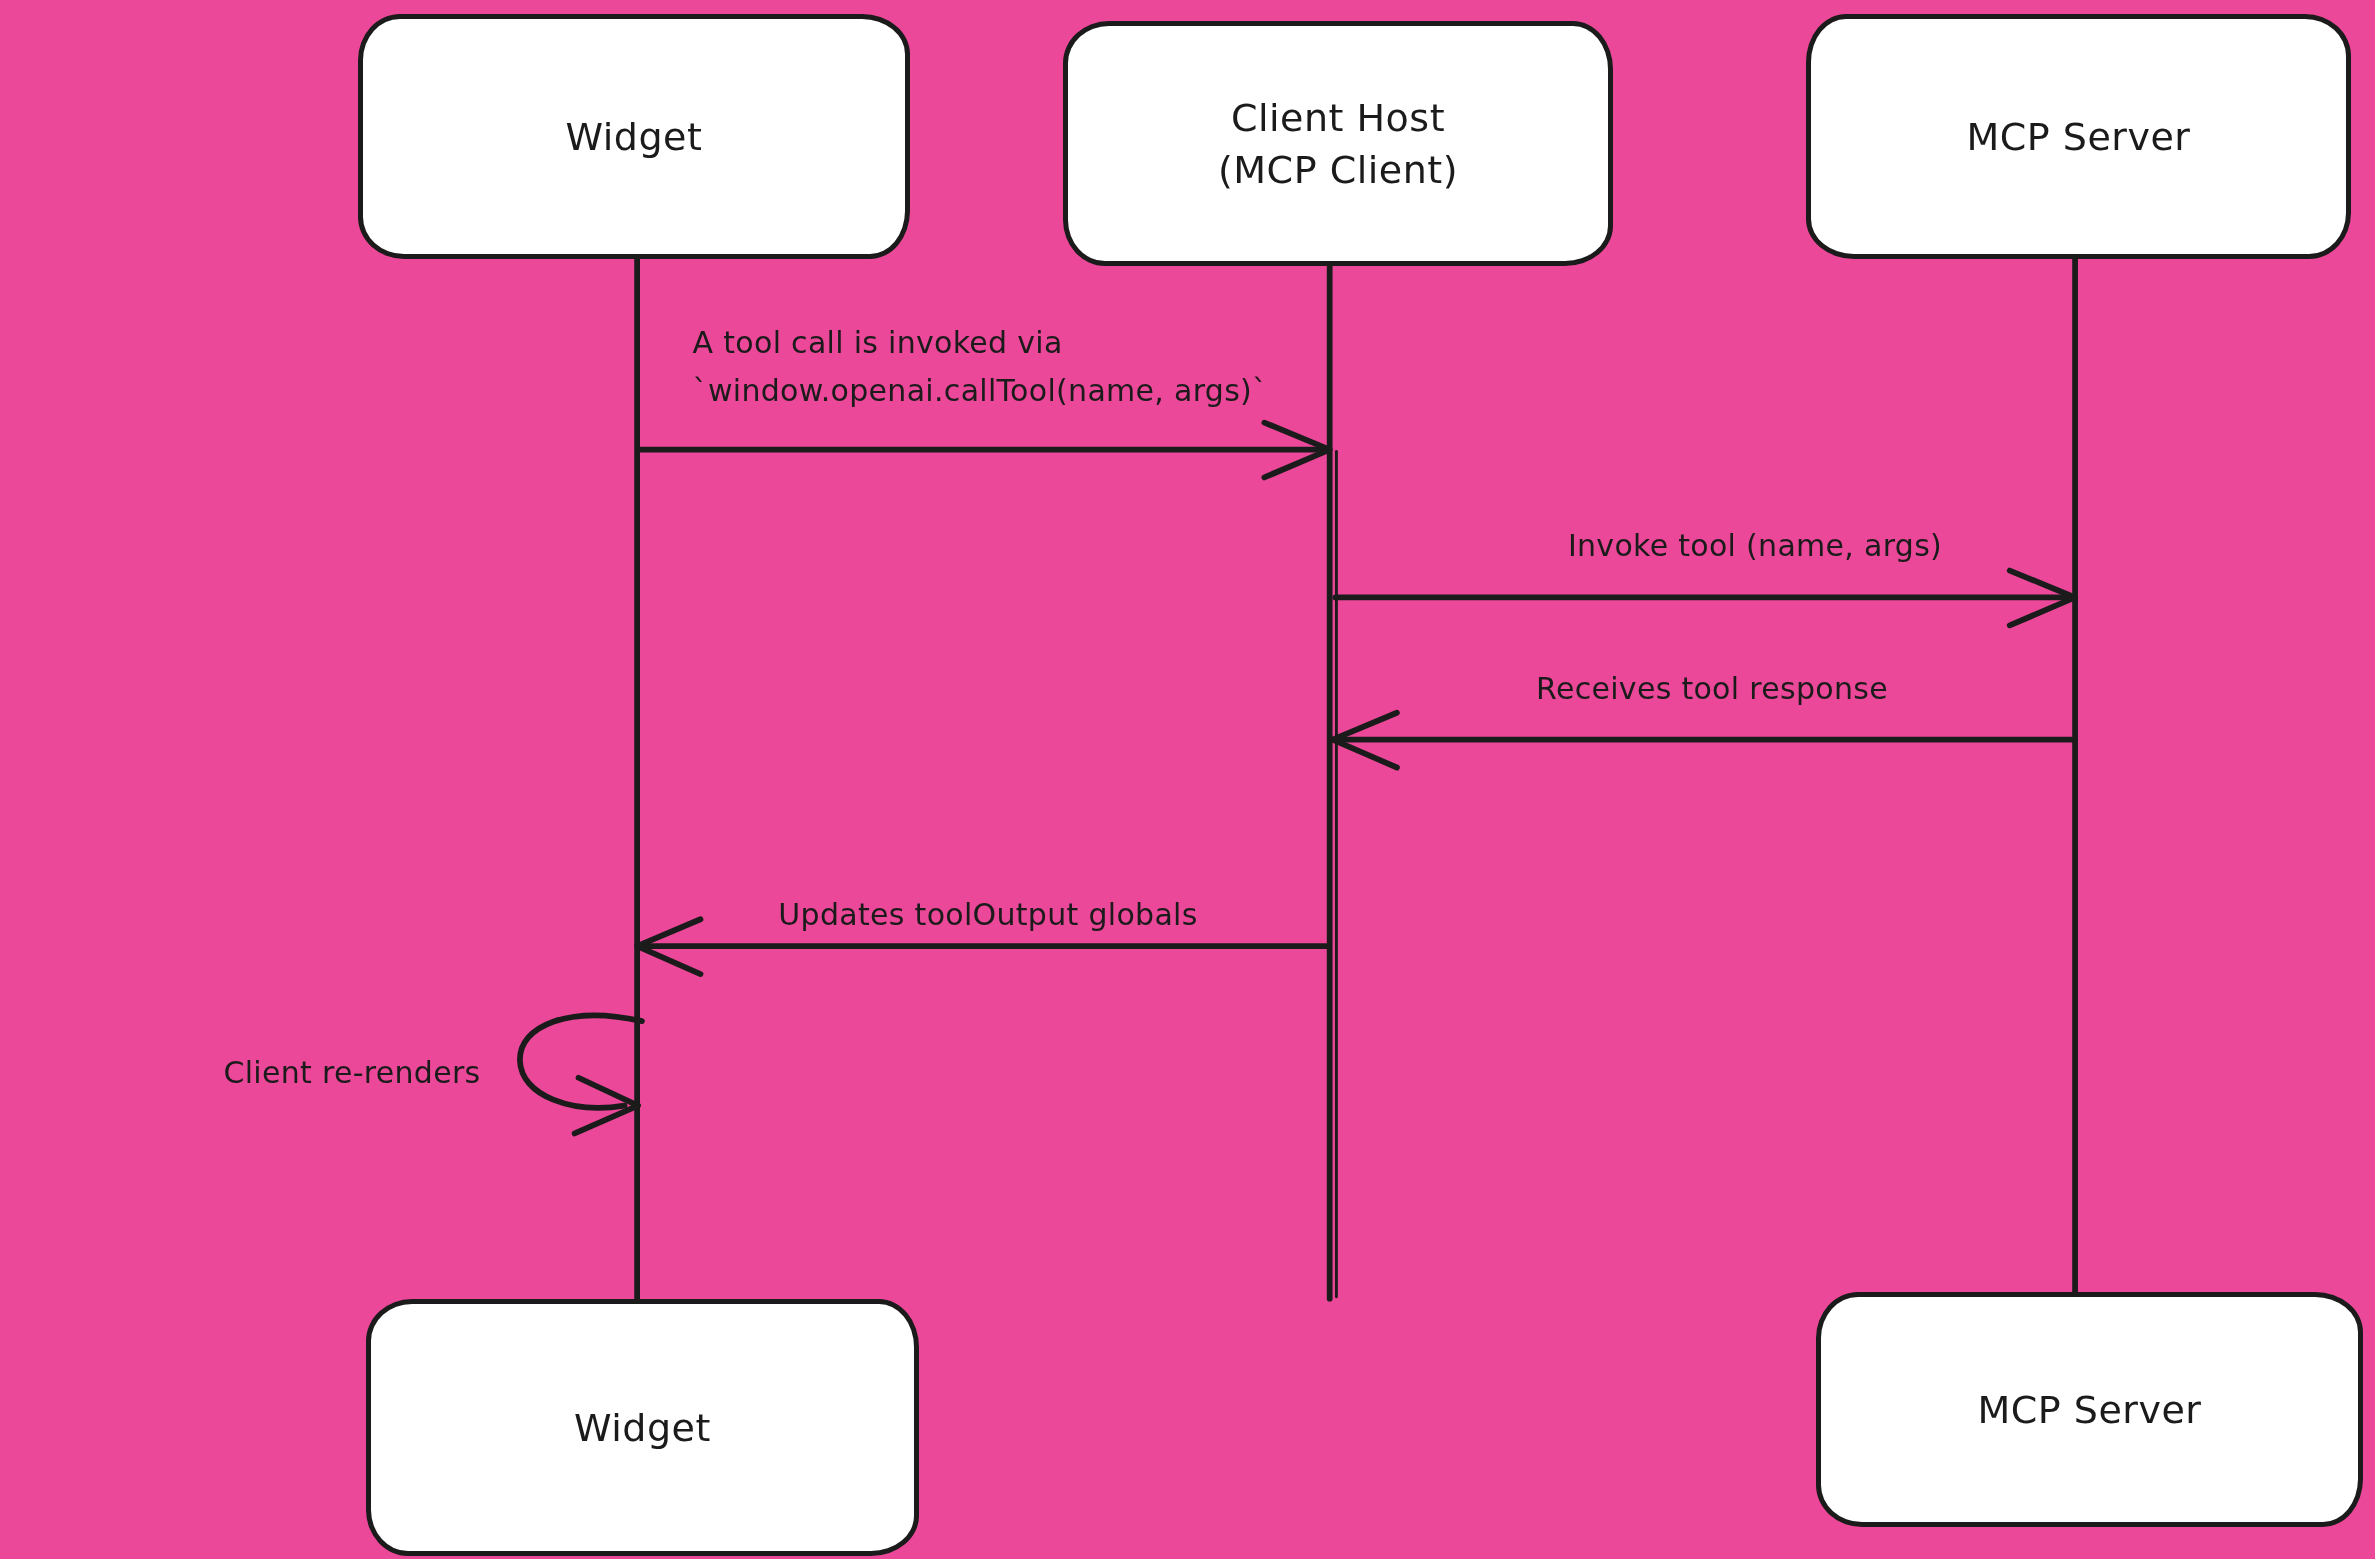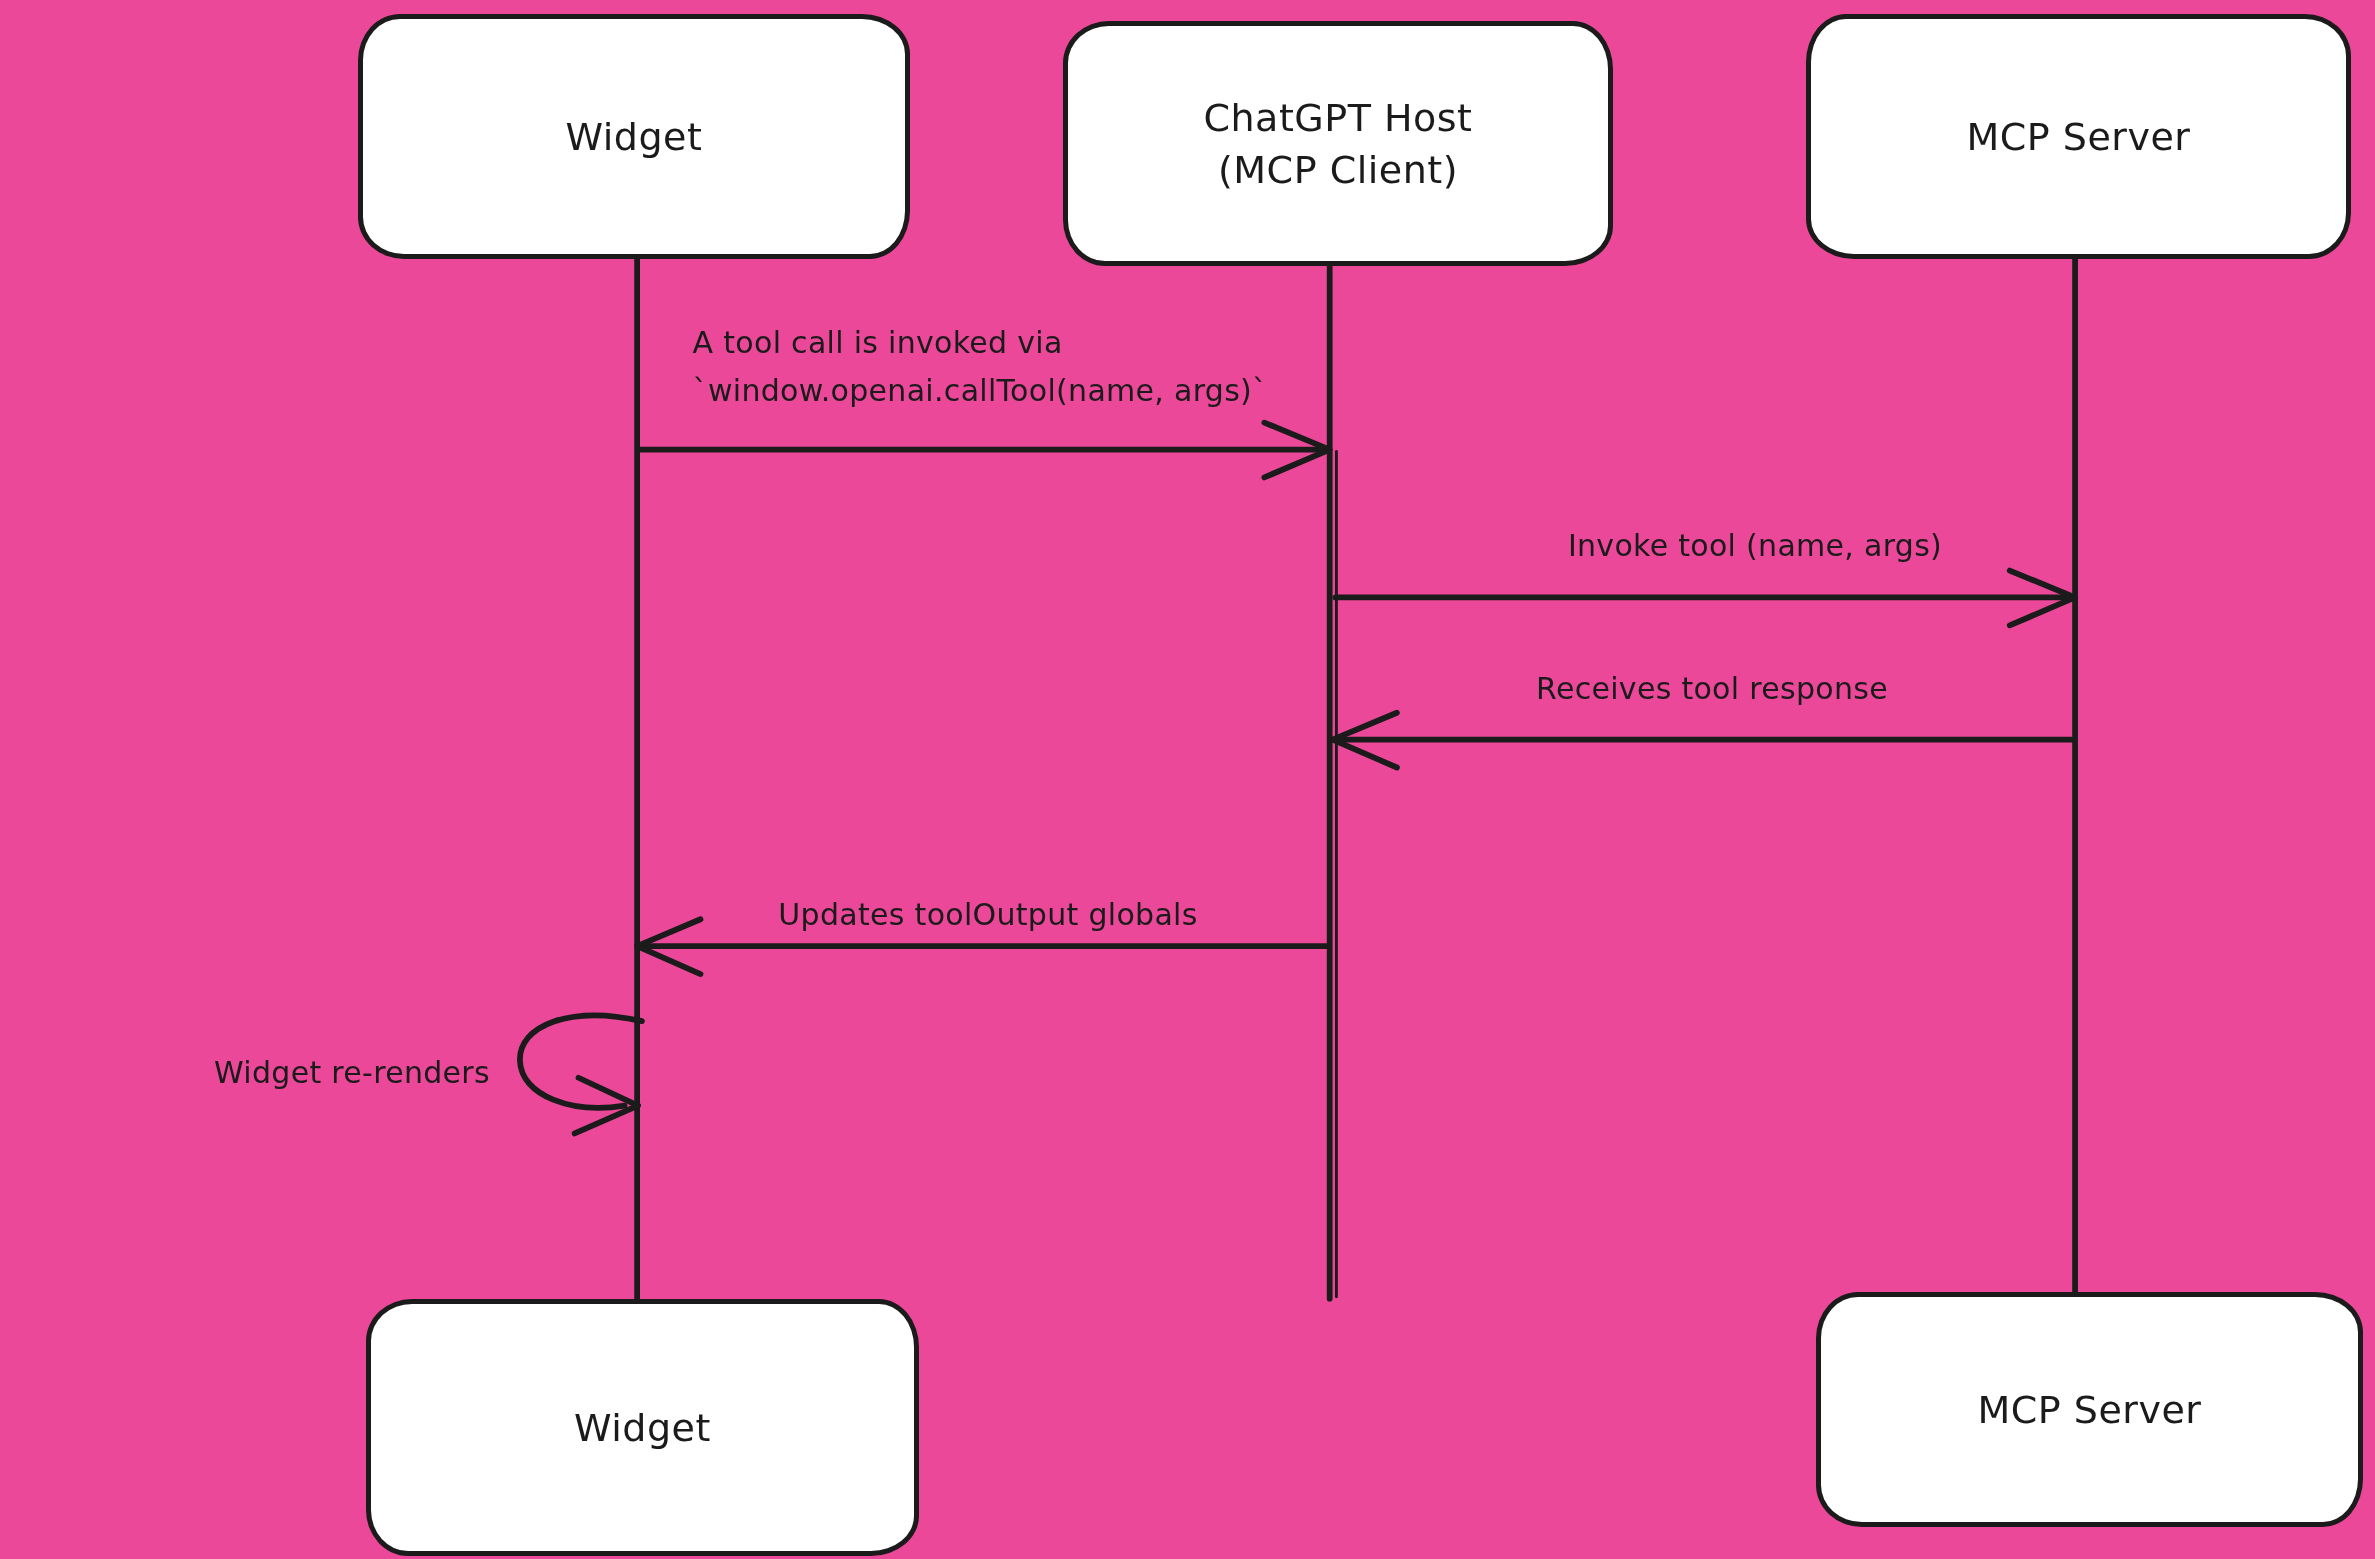--- a/index.html
+++ b/index.html
@@ -64,21 +64,21 @@
       <polyline points="602,1122 664,1151 598,1180" stroke-width="6"></polyline>
     </g>
   </svg>
 
   <div class="box r1" style="left:358px;top:14.4px;width:552px;height:245px;">
     <span>Widget</span>
   </div>
 
   <div class="box r2" style="left:1063px;top:21px;width:550px;height:245px;">
     <span class="two-line">
-      <span style="display:block">ChatGPT Host</span>
+      <span style="display:block">Client Host</span>
       <span style="display:block">(MCP Client)</span>
     </span>
   </div>
 
   <div class="box r3" style="left:1806px;top:14.4px;width:545px;height:245px;">
     <span>MCP Server</span>
   </div>
 
   <div class="box r2" style="left:366px;top:1299px;width:553px;height:257px;">
     <span>Widget</span>
@@ -92,16 +92,16 @@
     <div>A tool call is invoked via</div>
     <div>`window.openai.callTool(name, args)`</div>
   </div>
 
   <div class="msg" style="left:1716px;top:522px;margin-left:39px;">Invoke tool (name, args)</div>
 
   <div class="msg" style="left:1712px;top:665px;">Receives tool response</div>
 
   <div class="msg" style="left:988px;top:870px;margin-top:21px;">Updates toolOutput globals</div>
 
-  <div class="msg" style="left:352px;top:1049px;">Widget re-renders</div>
+  <div class="msg" style="left:352px;top:1049px;">Client re-renders</div>
 
 </div>
 
 
 </body></html>

